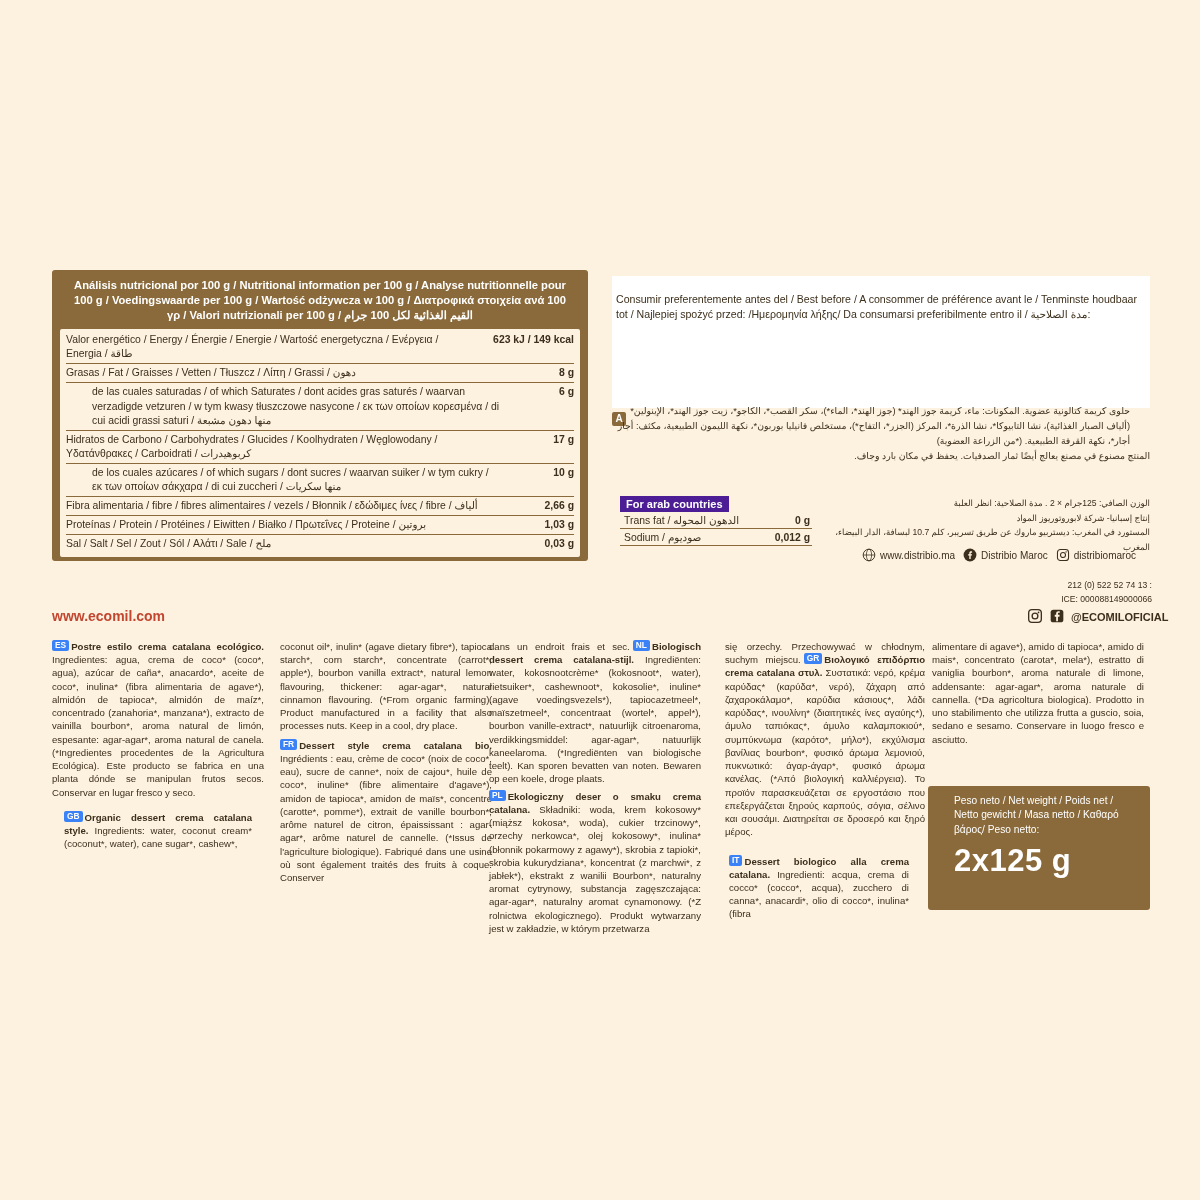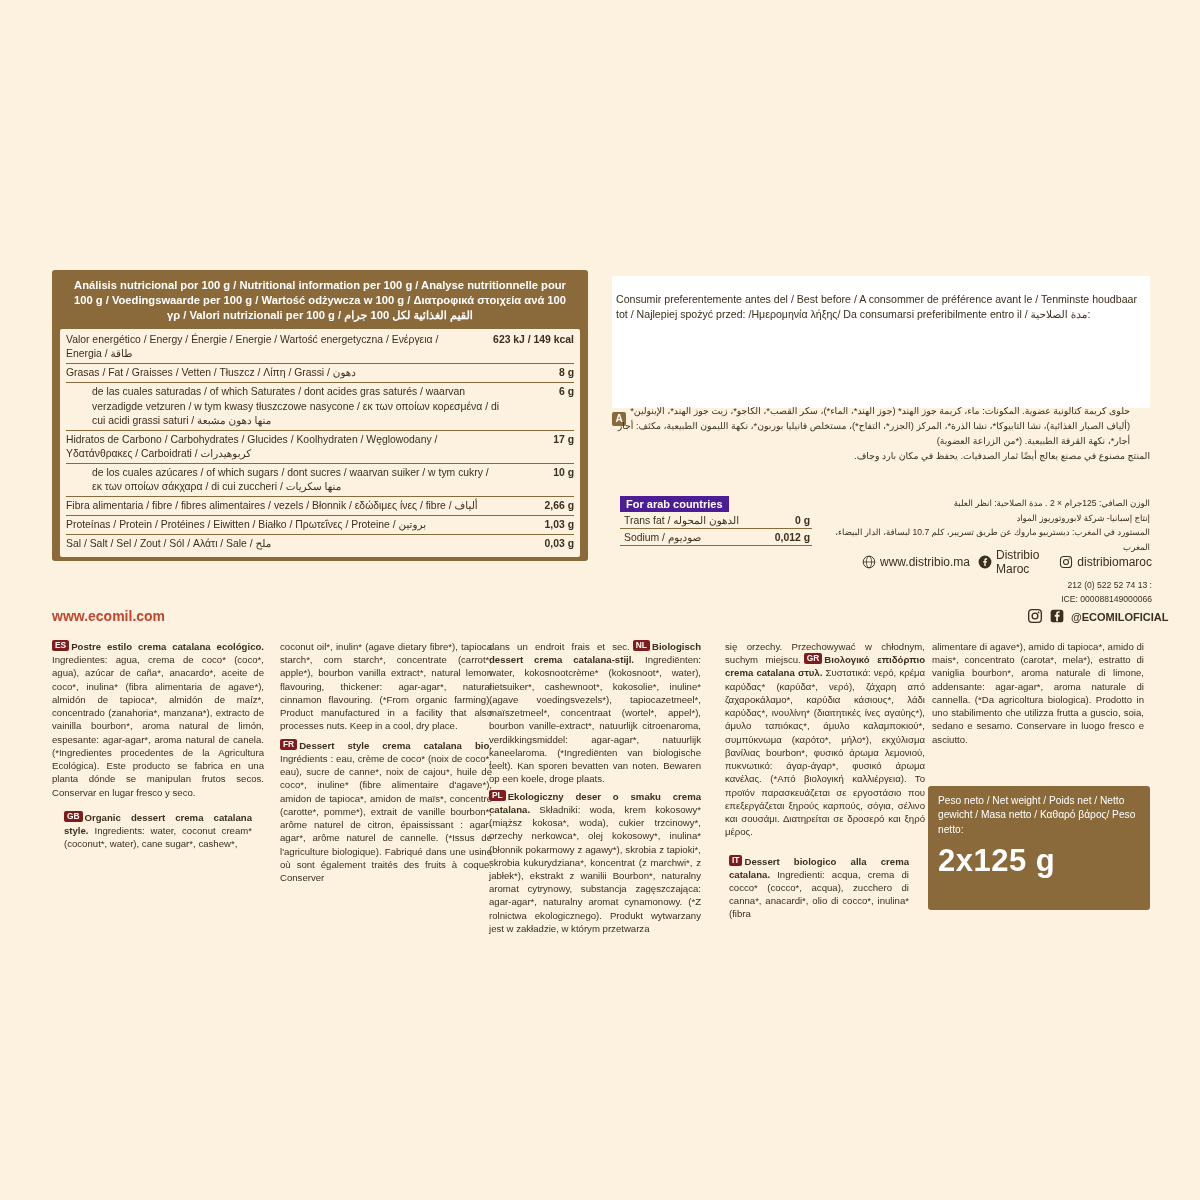--- a/index.html
+++ b/index.html
@@ -85,21 +85,21 @@
     direction:rtl;text-align:right;
     font-size:8.6px;line-height:1.7;color:#3c2f1b;
   }
   .contactrow{
     position:absolute;left:860px;top:536px;width:292px;
     direction:ltr;text-align:right;font-size:8.6px;line-height:1.6;color:#3c2f1b;margin-top:43px;
   }
   .sociallinks{
     position:absolute;left:862px;top:548px;width:290px;
     display:flex;align-items:center;gap:8px;justify-content:flex-start;
-    font-size:12px;color:#3c2f1b;
+    font-size:10px;color:#3c2f1b;text-align:right;
   }
   .sociallinks .ic{width:14px;height:14px;display:inline-block;vertical-align:middle;}
   .sociallinks .item{display:flex;align-items:center;gap:4px;}
 
   
   .weburl{
     position:absolute;left:52px;top:608px;
     color:#c2462f;font-weight:bold;font-size:14px;
   }
 
@@ -114,31 +114,31 @@
   .col{
     position:absolute;top:0;width:212px;
     font-size:9.6px;line-height:1.38;color:#3c2f1b;text-align:justify;
   }
   .c1{left:0px;}
   .c2{left:228px;}
   .c3{left:437px;}
   .c4{left:661px;}
   .c5{left:880px;}
   .flag{
-    display:inline-block;background:#7f1d1d;color:#fff;font-weight:bold;
+    display:inline-block;background:#3b82f6;color:#fff;font-weight:bold;
     font-size:8.4px;line-height:11px;padding:0 3px;border-radius:2px;
     vertical-align:2px;margin-right:2px;
   }
   .b{font-weight:bold;}
 
   
   .netbox{
     position:absolute;left:928px;top:786px;width:222px;height:124px;
     background:#8a6a3a;color:#ffffff;border-radius:3px;
-    padding:8px 10px;box-sizing:border-box;
+    padding:8px 26px;box-sizing:border-box;
   }
   .netbox .nlabel{font-size:10.2px;line-height:1.4;}
   .netbox .nvalue{font-size:31px;font-weight:bold;letter-spacing:.5px;margin-top:6px;}
 </style>
 </head>
 <body>
 
 <div class="page">
 
   <div class="nutrition">

